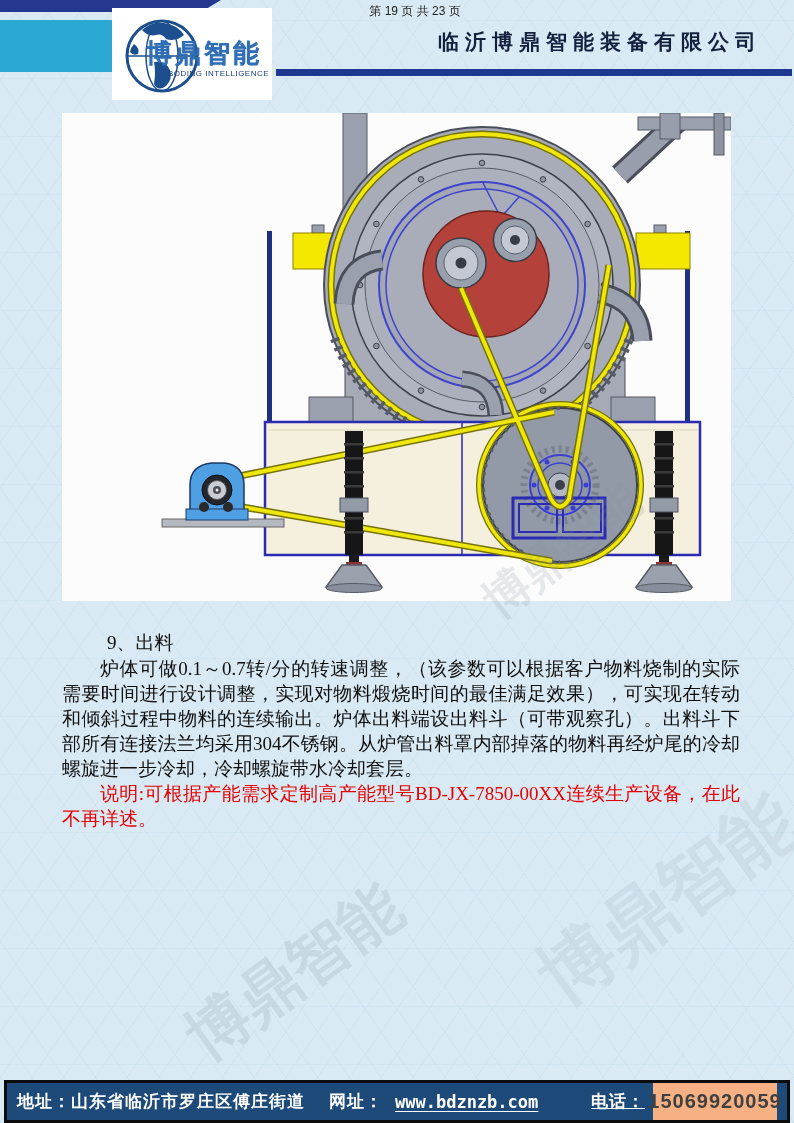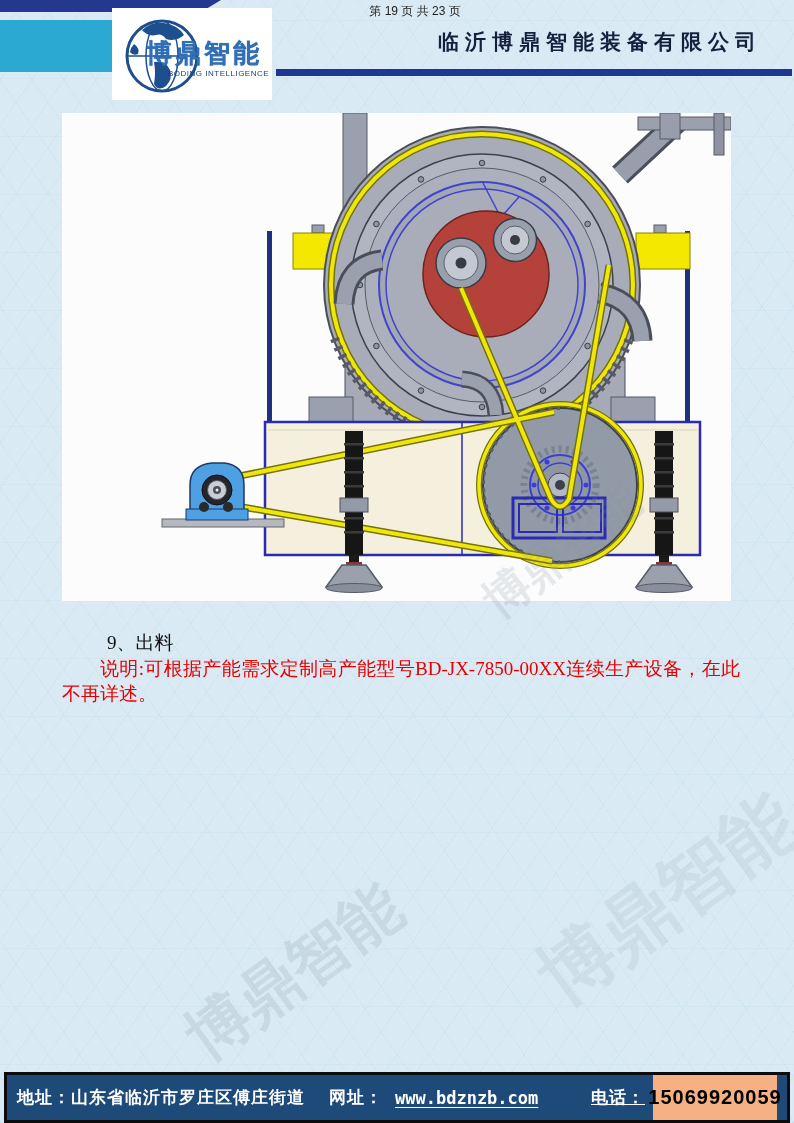--- a/index.html
+++ b/index.html
@@ -38,30 +38,30 @@
   .section-heading { margin-left:45px; margin-bottom:1px; }
   .body-paragraph { text-indent:2em; }
   .note-paragraph { text-indent:2em; color:#e60000; }
   
   .wm { position:absolute; font-family:"Liberation Sans",sans-serif; font-weight:bold;
     color:rgba(130,142,155,0.18); white-space:nowrap; pointer-events:none; }
   .wm1 { left:470px; top:520px; font-size:46px; transform:rotate(-38deg); }
   .wm2 { left:170px; top:930px; font-size:62px; transform:rotate(-36deg); }
   .wm3 { left:520px; top:850px; font-size:74px; transform:rotate(-36deg); color:rgba(140,152,165,0.15); }
   
-  .footer-bar { position:absolute; left:4px; right:4px; bottom:0; height:51px;
+  .footer-bar { position:absolute; left:4px; right:4px; bottom:0; height:43px;
     background:#1d4a78; border:3px solid #0c0c0c; display:flex; align-items:center;
     font-family:"Liberation Sans",sans-serif; font-weight:bold; color:#ffffff; font-size:17px;justify-content:space-between; }
   .footer-address { margin-left:10px; letter-spacing:1px; }
   .footer-weblabel { margin-left:24px; letter-spacing:1px; }
   .footer-website { margin-left:12px; font-family:"DejaVu Sans Mono",monospace; font-size:17px;
     color:#ffffff; text-decoration:underline; text-underline-offset:3px; }
   .footer-phonelabel { margin-left:auto; margin-right:8px; letter-spacing:1px;text-decoration:underline; }
   .footer-phone { align-self:stretch; width:124px; margin-right:10px; background:#f5b183;
-    display:flex; align-items:center; justify-content:center; font-size:20px; color:#000000;
+    display:flex; align-items:center; justify-content:center; font-size:20px; color:#404040;
     letter-spacing:1px; }
 </style>
 </head>
 <body>
 
 <div class="page">
 
   <div class="top-navy-bar"></div>
   <div class="page-number">第 19 页 共 23 页</div>
   <div class="cyan-bar"></div>
@@ -236,20 +236,21 @@
         <rect x="4" y="442" width="10" height="7" fill="#1a1a1a"></rect>
         <rect x="1" y="449" width="16" height="4" fill="#8a3434"></rect>
         <path d="M -3 452 L 21 452 L 37 474 L -19 474 Z" fill="#9aa0ac" stroke="#565b66" stroke-width="1.5"></path>
         <ellipse cx="9" cy="475" rx="28" ry="4.5" fill="#888e9b" stroke="#565b66"></ellipse>
       </g>
     </svg>
   </div>
 
   <div class="content">
     <div class="section-heading">9、出料</div>
+    <p class="body-paragraph">炉体可做0.1～0.7转/分的转速调整，（该参数可以根据客户物料烧制的实际需要时间进行设计调整，实现对物料煅烧时间的最佳满足效果），可实现在转动和倾斜过程中物料的连续输出。炉体出料端设出料斗（可带观察孔）。出料斗下部所有连接法兰均采用304不锈钢。从炉管出料罩内部掉落的物料再经炉尾的冷却螺旋进一步冷却，冷却螺旋带水冷却套层。</p>
     <p class="note-paragraph">说明:可根据产能需求定制高产能型号BD-JX-7850-00XX连续生产设备，在此不再详述。</p>
   </div>
 
   <div class="wm wm1">博鼎智能</div>
   <div class="wm wm2">博鼎智能</div>
   <div class="wm wm3">博鼎智能</div>
 
   <div class="footer-bar">
     <span class="footer-address">地址：山东省临沂市罗庄区傅庄街道</span>
     <span class="footer-weblabel">网址：</span>

